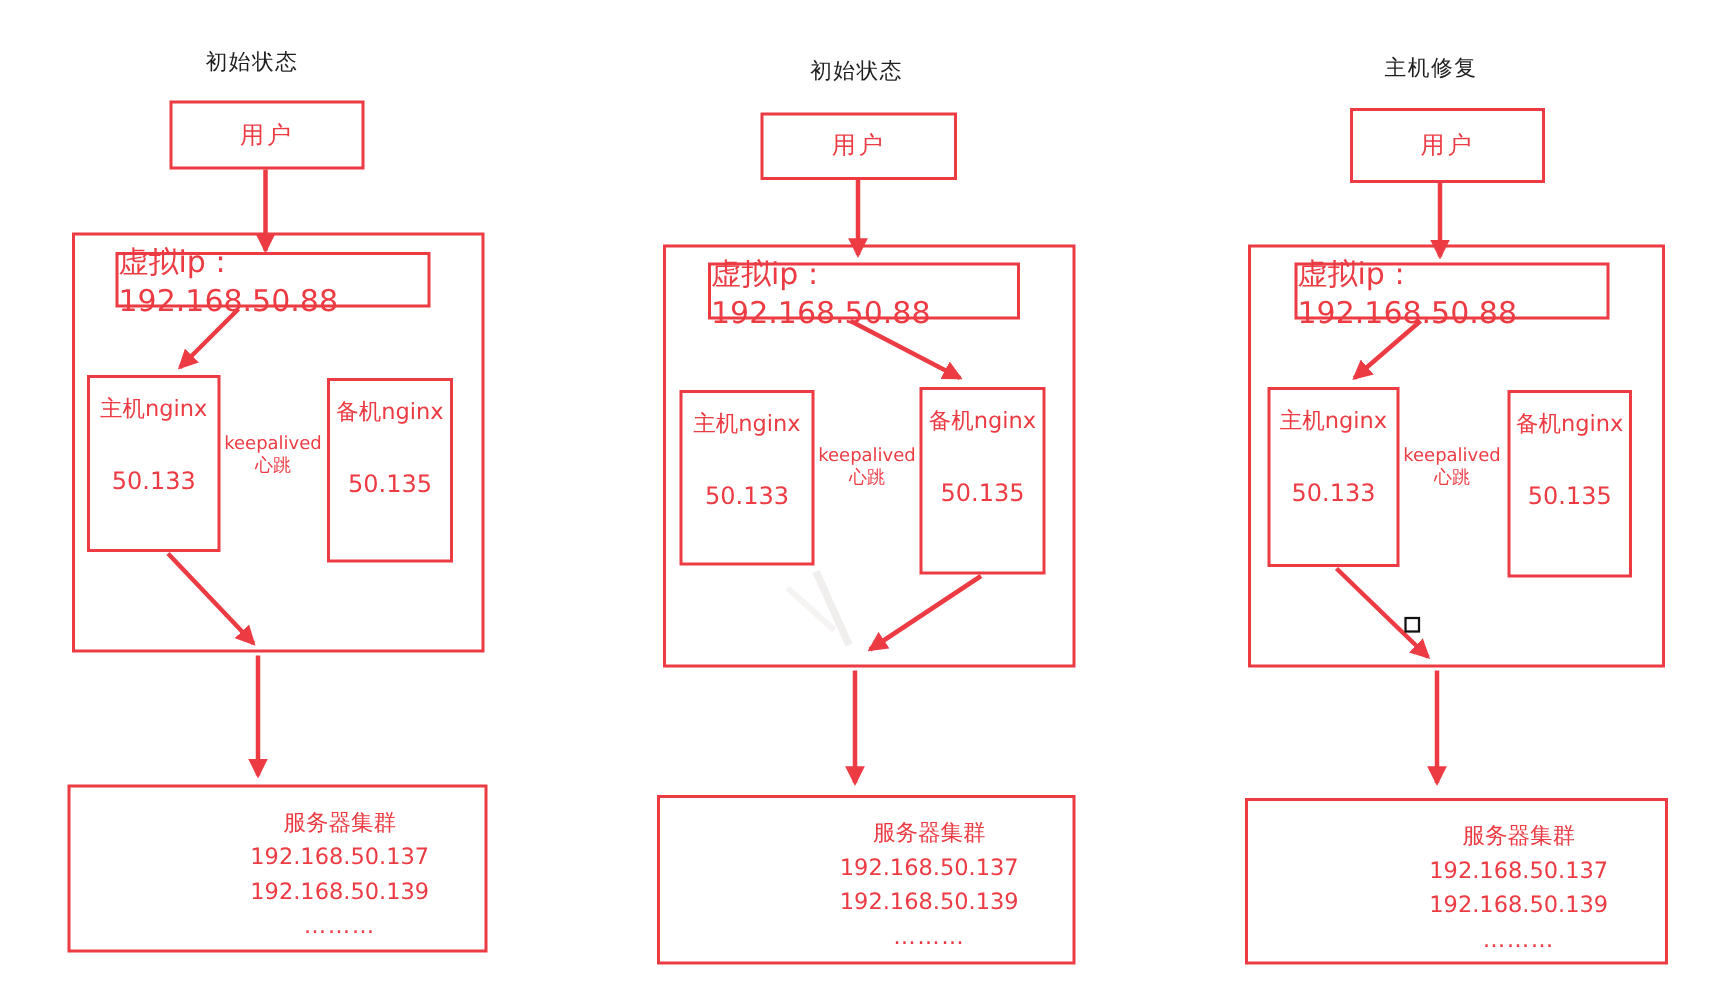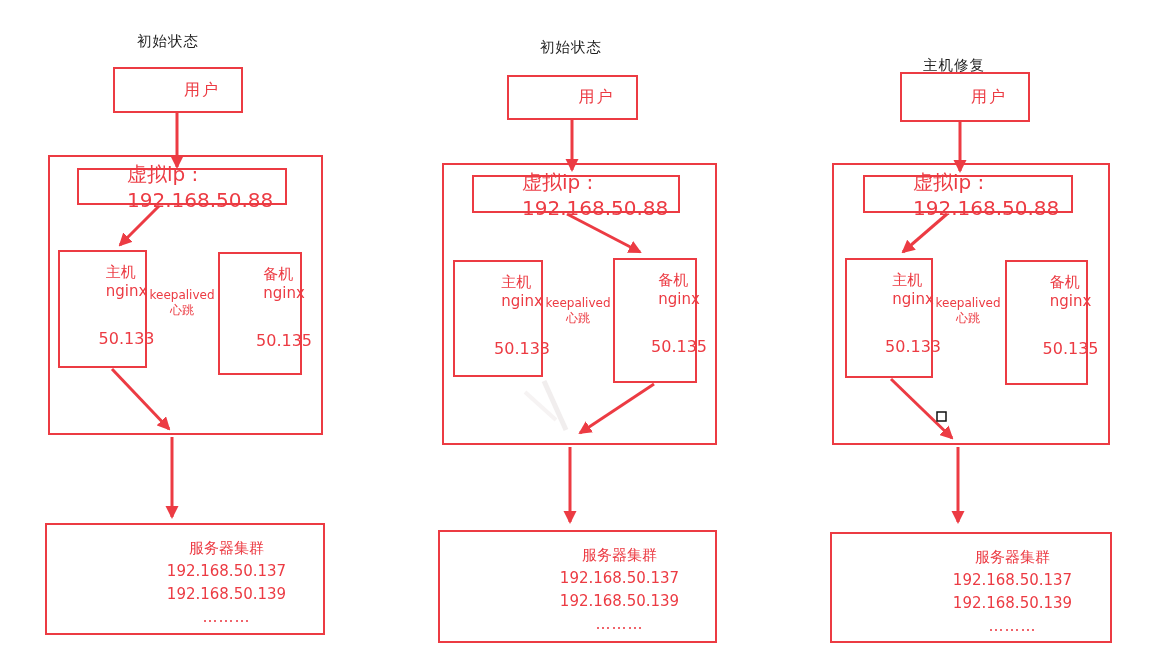--- a/index.html
+++ b/index.html
@@ -10,21 +10,21 @@
   .canvas{
     position:relative;width:1155px;height:669px;background:#ffffff;overflow:hidden;
     font-family:"DejaVu Sans","Liberation Sans",sans-serif;
   }
   .arrows{position:absolute;left:0;top:0;z-index:5;pointer-events:none;}
   .panel-title{
     position:absolute;z-index:2;color:var(--title);font-size:14.5px;letter-spacing:1px;white-space:nowrap;
   }
   .box{
     position:absolute;z-index:3;box-sizing:border-box;border:2px solid var(--red);
-    background:#fff;color:var(--red);display:flex;align-items:center;justify-content:center;padding-left:48px;
+    background:#fff;color:var(--red);display:flex;align-items:center;justify-content:center;
   }
   .container-box{
     position:absolute;z-index:1;box-sizing:border-box;border:2px solid var(--red);background:#fff;
   }
   .user-box{font-size:16px;letter-spacing:2px;}
   .vip-box{font-size:20px;}
   .node-box{flex-direction:column;justify-content:flex-start;padding-top:11px;gap:29px;font-size:15px;}
   .node-box .ip{font-size:16px;}
   .heartbeat{
     position:absolute;z-index:4;color:var(--red);font-size:12px;text-align:center;line-height:15px;
@@ -100,21 +100,21 @@
     <div>心跳</div>
   </div>
 
   <div class="box cluster-box" style="left:438px;top:530px;width:279px;height:113px;padding:12px 0 0 84px;">
     <div>服务器集群</div>
     <div>192.168.50.137</div>
     <div>192.168.50.139</div>
     <div class="dots">………</div>
   </div>
 
-  <div class="panel-title" style="left:923px;top:56px;">主机修复</div>
+  <div class="panel-title" style="left:923px;top:36px;">主机修复</div>
 
   <div class="box user-box" style="left:900px;top:72px;width:130px;height:50px;">
     <span>用户</span>
   </div>
 
   <div class="container-box" style="left:832px;top:163px;width:278px;height:282px;"></div>
 
   <div class="box vip-box" style="left:863px;top:175px;width:210px;height:38px;">
     <span>虚拟ip : 192.168.50.88</span>
   </div>

